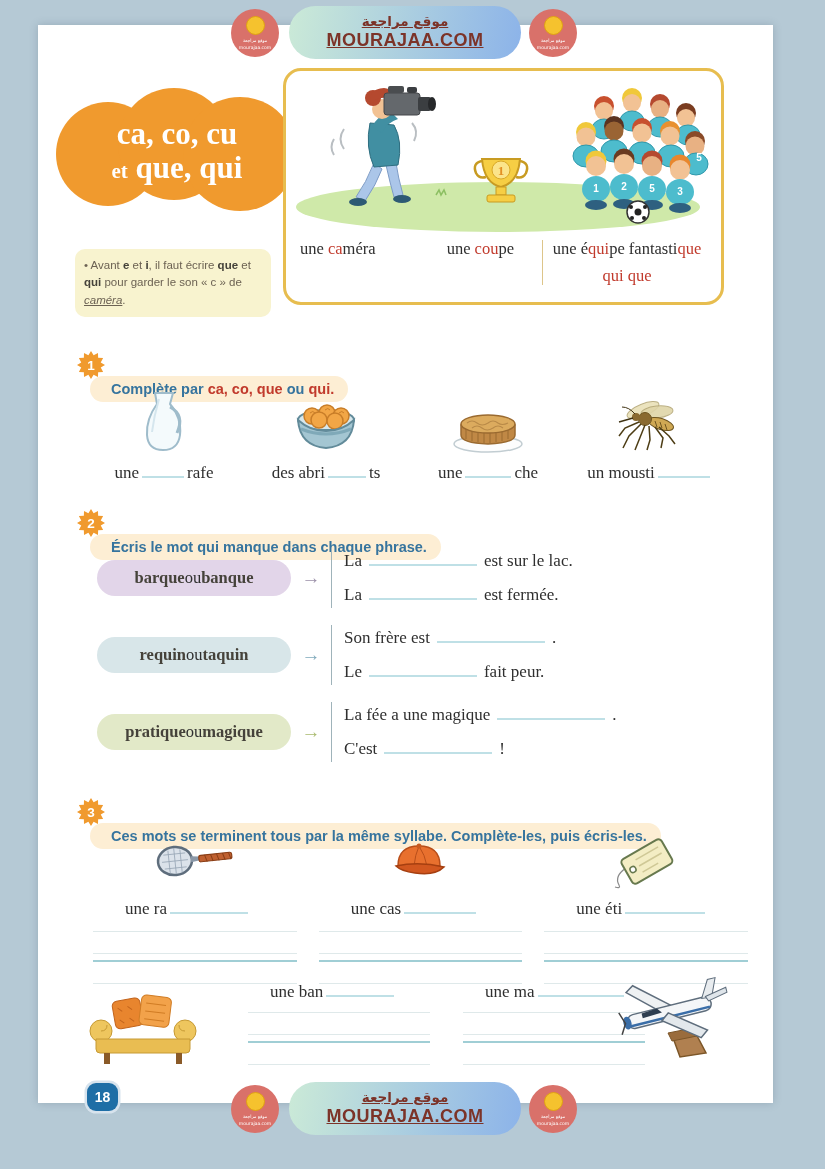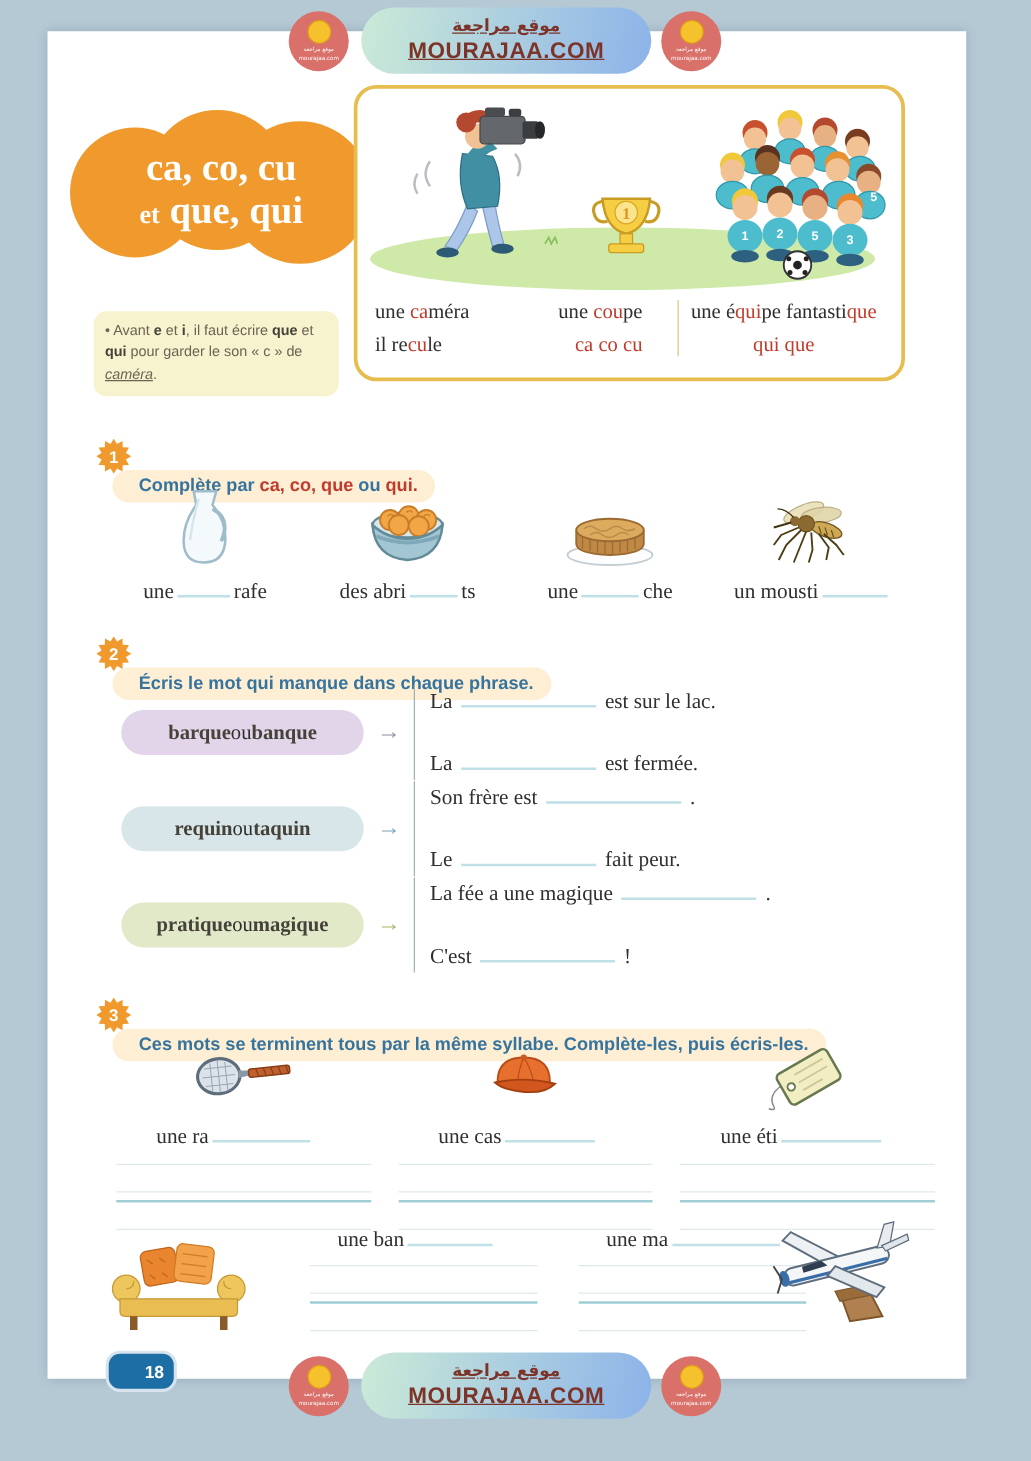--- a/index.html
+++ b/index.html
@@ -74,42 +74,42 @@
   
   .ex2-row{position:absolute;left:59px;width:655px;display:flex;align-items:center;}
   .ex2-row.r0{top:523px}.ex2-row.r1{top:600px}.ex2-row.r2{top:677px}
   .ex2-pill{width:194px;height:36px;border-radius:18px;display:flex;align-items:center;
         justify-content:center;font-family:"Liberation Serif",serif;font-size:16.5px;
         color:#2f2f2f;flex:none;}
   .pr0{background:var(--pill-barque)}.pr1{background:var(--pill-requin)}.pr2{background:var(--pill-pratique)}
   .ex2-arrow{width:40px;text-align:center;font-size:19px;font-weight:bold;flex:none;}
   .arrow-0{color:#9b8fa8}.arrow-1{color:#7fa9bb}.arrow-2{color:#a9ba6e}
   .ex2-sentences{border-left:1.5px solid #9fb3ba;padding:3px 0 3px 12px;display:flex;
-        flex-direction:column;gap:30px;font-family:"Liberation Serif",serif;font-size:17px;color:#2f2f2f;}
+        flex-direction:column;gap:14px;font-family:"Liberation Serif",serif;font-size:17px;color:#2f2f2f;}
   .ex2-line .blank{width:108px;margin:0 7px;}
   
   .ex3-grid{position:absolute;left:55px;top:806px;width:655px;display:grid;
         grid-template-columns:repeat(3,1fr);column-gap:22px;}
   .ex3-icon{height:60px;display:flex;align-items:center;justify-content:center;}
   .ex3-word{font-family:"Liberation Serif",serif;font-size:17px;color:#2f2f2f;
         margin:8px 0 12px 32px;white-space:nowrap;}
   .wlines{position:relative;height:56px;}
   .wlines i{position:absolute;left:0;right:0;display:block;height:0;}
   .wl-f{border-top:1px solid #dfe9ea;}
   .wl-s{border-top:2px solid #a0ced5;}
   .p0{top:0}.p1{top:22px}.p2{top:29px}.p3{top:52px}
   .ex3b-col{position:absolute;width:182px;}
   .ex3b-col .ex3-word{margin:0 0 10px 22px;}
   .c1{left:210px;top:957px}.c2{left:425px;top:957px}
   .sofa-wrap{position:absolute;left:50px;top:958px;width:112px;height:86px;}
   .plane-wrap{position:absolute;left:578px;top:948px;width:126px;height:90px;}
   
   .badge{position:absolute;left:87px;top:1083px;width:31px;height:28px;background:var(--badge-blue);
         border-radius:9px;color:#fff;font-weight:bold;font-size:14px;display:flex;align-items:center;
-        justify-content:center;z-index:11;box-shadow:0 0 0 2.5px #d7e3ed;padding-left:21px;}
+        justify-content:center;z-index:11;box-shadow:0 0 0 2.5px #d7e3ed;}
 </style>
 </head>
 <body>
 
 <div class="page"></div>
 
 <div class="banner top">
   <div class="logo l1">
     <div class="dot"></div>
     <div class="cap">
@@ -237,24 +237,20 @@
         <circle cx="359" cy="136" r="2" fill="#222"></circle>
       <circle cx="346" cy="147" r="2" fill="#222"></circle>
         <circle cx="358" cy="147" r="2" fill="#222"></circle>
     </svg>
     <div class="caption">
       <div class="cap-left">
         <div class="row">
             <span><span>une </span><span class="seg-red">ca</span><span>méra</span></span>
             <span><span>une </span><span class="seg-red">cou</span><span>pe</span></span>
           </div>
-        <div class="row">
-            <span><span>il re</span><span class="seg-red">cu</span><span>le</span></span>
-            <span><span class="seg-red">ca  co  cu</span></span>
-          </div>
       </div>
       <div class="cap-div"></div>
       <div class="cap-right">
         <div><span>une é</span><span class="seg-red">qui</span><span>pe fantasti</span><span class="seg-red">que</span></div>
         <div><span class="seg-red">qui  que</span></div>
       </div>
     </div>
   </div>
 
   <div class="note"><span>• Avant </span><span class="seg-b">e</span><span> et </span><span class="seg-b">i</span><span>, il faut écrire </span><span class="seg-b">que</span><span> et </span><span class="seg-b">qui</span><span> pour garder le son « c » de </span><span class="seg-i">caméra</span><span>.</span></div>

